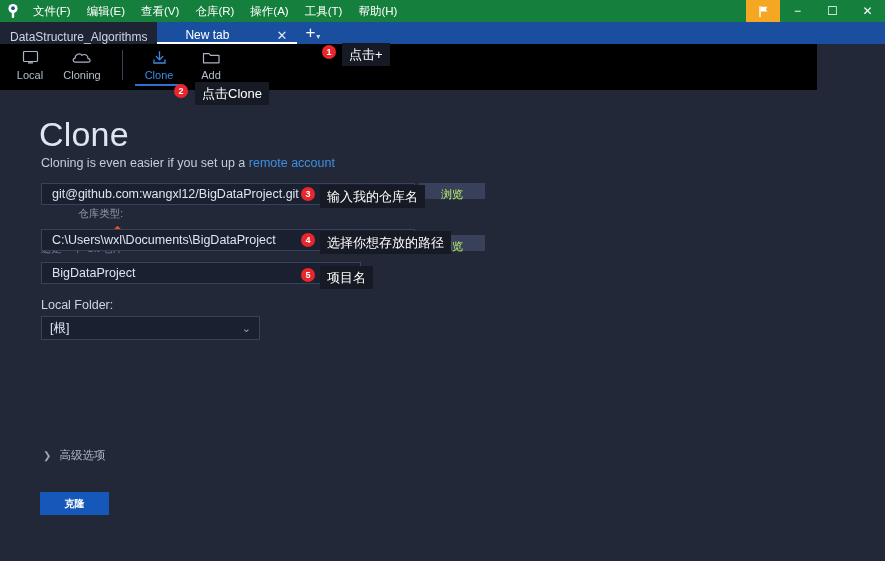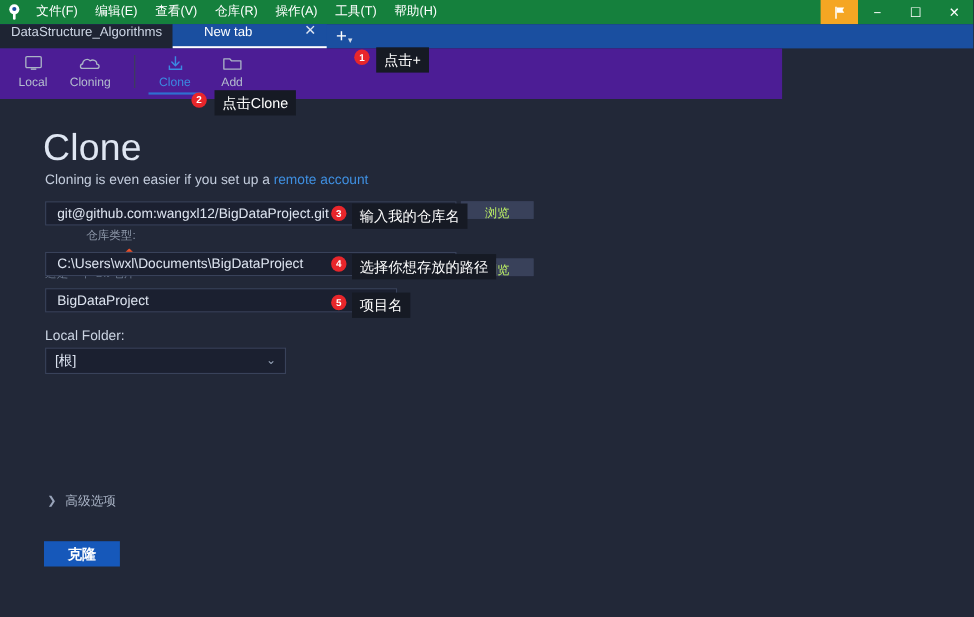--- a/index.html
+++ b/index.html
@@ -67,21 +67,21 @@
   .tabbar {
     position: absolute;
     left: 0; top: 22px;
     width: 885px; height: 22px;
     background: #1a4fa0;
     display: flex;
     align-items: stretch;
   }
   .tab {
     display: flex;
-    align-items: flex-start;
+    align-items: flex-end;
     font-size: 12px;
     padding: 0 10px;
     position: relative;
     white-space: nowrap;
     height: 22px;
     box-sizing: border-box;
   }
   .tab.inactive {
     background: #1e2433;
     color: #cdd6e5;
@@ -140,22 +140,22 @@
     padding: 3px 7px;
     white-space: nowrap;
     z-index: 39;
     line-height: 17px;
   }
 
   
   .toolbar {
     position: absolute;
     left: 0; top: 44px;
-    width: 711px; height: 46px;
-    background: #4c1d95;
+    width: 817px; height: 46px;
+    background: #000000;
     border-bottom: 1px solid #22c55e;
     display: flex;
     align-items: flex-start;
   }
   .tool {
     width: 52px;
     padding-top: 5px;
     display: flex;
     flex-direction: column;
     align-items: center;
@@ -292,21 +292,21 @@
     cursor: pointer;
   }
   .adv .chev { font-size: 10px; color: #9aa5ba; }
 
   .clone-btn {
     position: absolute;
     left: 40px; top: 402px;
     width: 69px; height: 23px;
     background: #1658ba;
     color: #ffffff;
-    font-size: 13px;
+    font-size: 10px;
     font-weight: bold;
     display: flex;
     align-items: center;
     justify-content: center;
     cursor: pointer;
     border: none;
     font-family: "Liberation Sans", "DejaVu Sans", sans-serif;
   }
 </style>
 </head>

